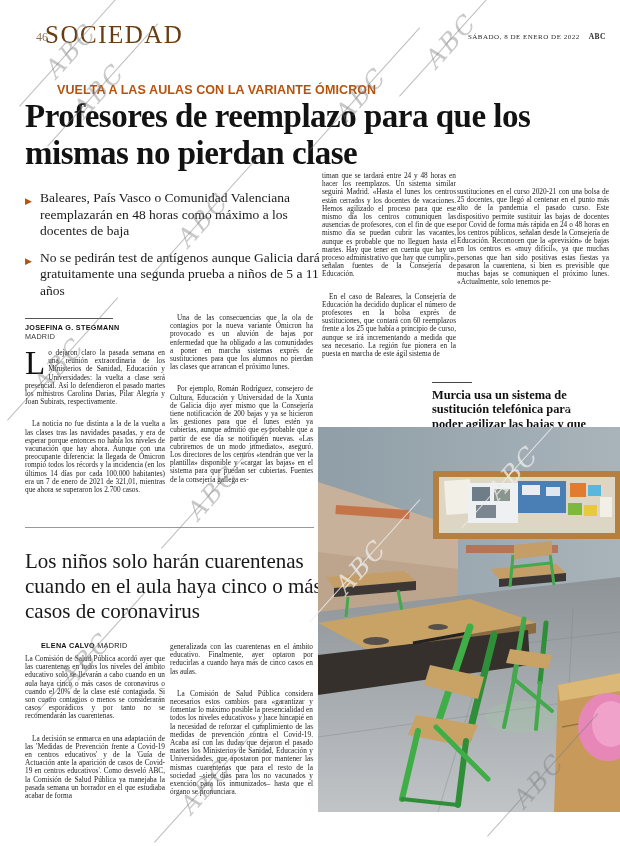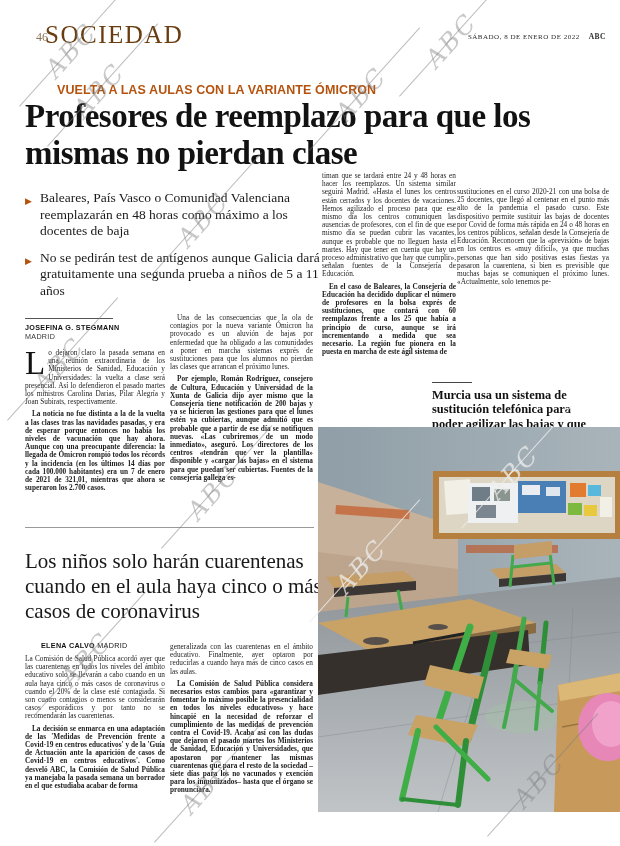--- a/index.html
+++ b/index.html
@@ -18,21 +18,21 @@
   .headline1{position:absolute;left:25px;top:98px;width:585px;font-weight:bold;
              font-size:33px;line-height:37px;letter-spacing:-.5px;color:#121212;}
   .bullets{position:absolute;left:25px;top:190px;width:296px;}
   .bullet{position:relative;padding-left:15px;margin-bottom:10px;font-size:13.5px;
           line-height:16.5px;color:#1a1a1a;}
   .bullet .arrow{position:absolute;left:0;top:3px;font-size:9px;color:#b5530e;}
 
   .col{position:absolute;}
   .bt{margin:0;font-size:7.3px;line-height:8.2px;text-align:justify;color:#1c1c1c;}
   .bt.ind{text-indent:7px;}
-  .bt + .bt{margin-top:4px;font-weight:bold;}
+  .bt + .bt{margin-top:14px;}
   .dropcap{float:left;font-size:33px;line-height:27px;padding:1px 3px 0 0;color:#111;}
 
   .byrule{width:88px;height:1px;background:#555;margin-bottom:4px;}
   .byline{font-family:"Liberation Sans",sans-serif;font-size:7.2px;letter-spacing:.3px;
           font-weight:bold;color:#111;margin:0;}
   .byloc{font-family:"Liberation Sans",sans-serif;font-size:7.2px;letter-spacing:.3px;
          color:#333;margin:0 0 8px 0;}
   .byline-inline{font-family:"Liberation Sans",sans-serif;font-size:7.2px;letter-spacing:.3px;
                  color:#111;margin:0 0 5px 0;}
   .byline-inline .nm{font-weight:bold;padding-left:16px;}

